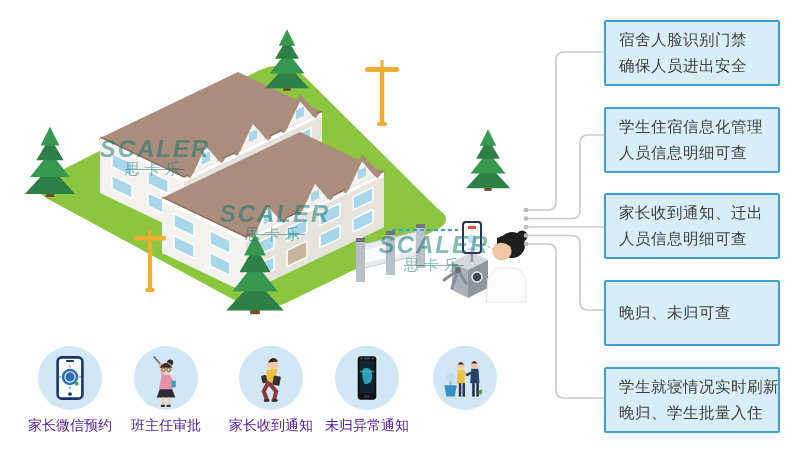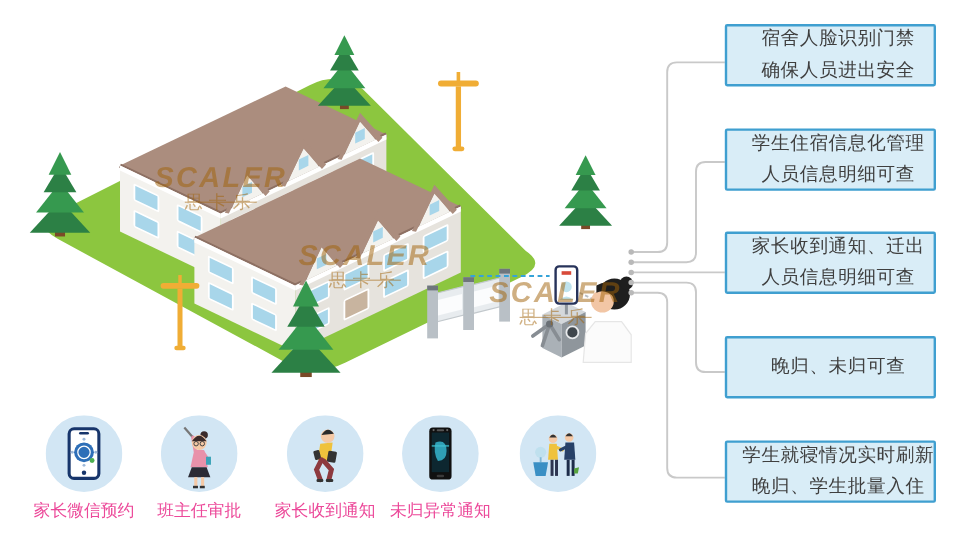--- a/index.html
+++ b/index.html
@@ -1,32 +1,32 @@
 <!DOCTYPE html>
 <html><head>
 <meta charset="utf-8">
 <style>
   html,body{margin:0;padding:0;}
   body{width:800px;height:457px;position:relative;background:#ffffff;overflow:hidden;
        font-family:"Liberation Sans","DejaVu Sans",sans-serif;}
   .stage{position:absolute;left:0;top:0;width:800px;height:457px;}
   svg{display:block;}
   
-  .callout{position:absolute;left:604px;width:176px;height:52px;background:#d9edf7;
+  .callout{position:absolute;left:604px;width:176px;height:66px;background:#d9edf7;
            border:2px solid #3f9fd0;border-radius:2px;box-sizing:border-box;
-           display:flex;flex-direction:column;justify-content:center;padding-left:13px;align-items:center;}
+           display:flex;flex-direction:column;justify-content:center;padding-left:13px;}
   .callout-line{font-size:15.5px;line-height:26px;color:#3f3f3f;letter-spacing:.5px;white-space:nowrap;}
   
-  .wm{position:absolute;width:124px;text-align:center;color:#a16207;opacity:.5;pointer-events:none;margin-left:29px;}
+  .wm{position:absolute;width:124px;text-align:center;color:#0f766e;opacity:.5;pointer-events:none;}
   .wm-brand{font-size:24px;font-weight:800;letter-spacing:2px;line-height:22px;font-style:italic;}
   .wm-cn{font-size:15px;letter-spacing:5px;line-height:18px;text-decoration:line-through;}
   
   .step{position:absolute;top:346px;width:110px;display:flex;flex-direction:column;align-items:center;}
   .step-circle{width:64px;height:64px;}
-  .step-label{margin-top:6px;font-size:14px;line-height:18px;color:#ec4899;text-align:center;width:96px;}
+  .step-label{margin-top:6px;font-size:14px;line-height:18px;color:#4c1d95;text-align:center;width:96px;}
 </style>
 </head>
 <body>
 
 <div class="stage">
 <svg width="600" height="345" viewBox="0 0 600 345">
 
   <path fill="#8cc63f" d="M50,176 L258,71 Q282,59 302,74 L438,209 Q456,221 434,231 L288,302 Q262,315 236,301 L48,199 Q26,187 50,176 Z"></path>
 
   <defs>

